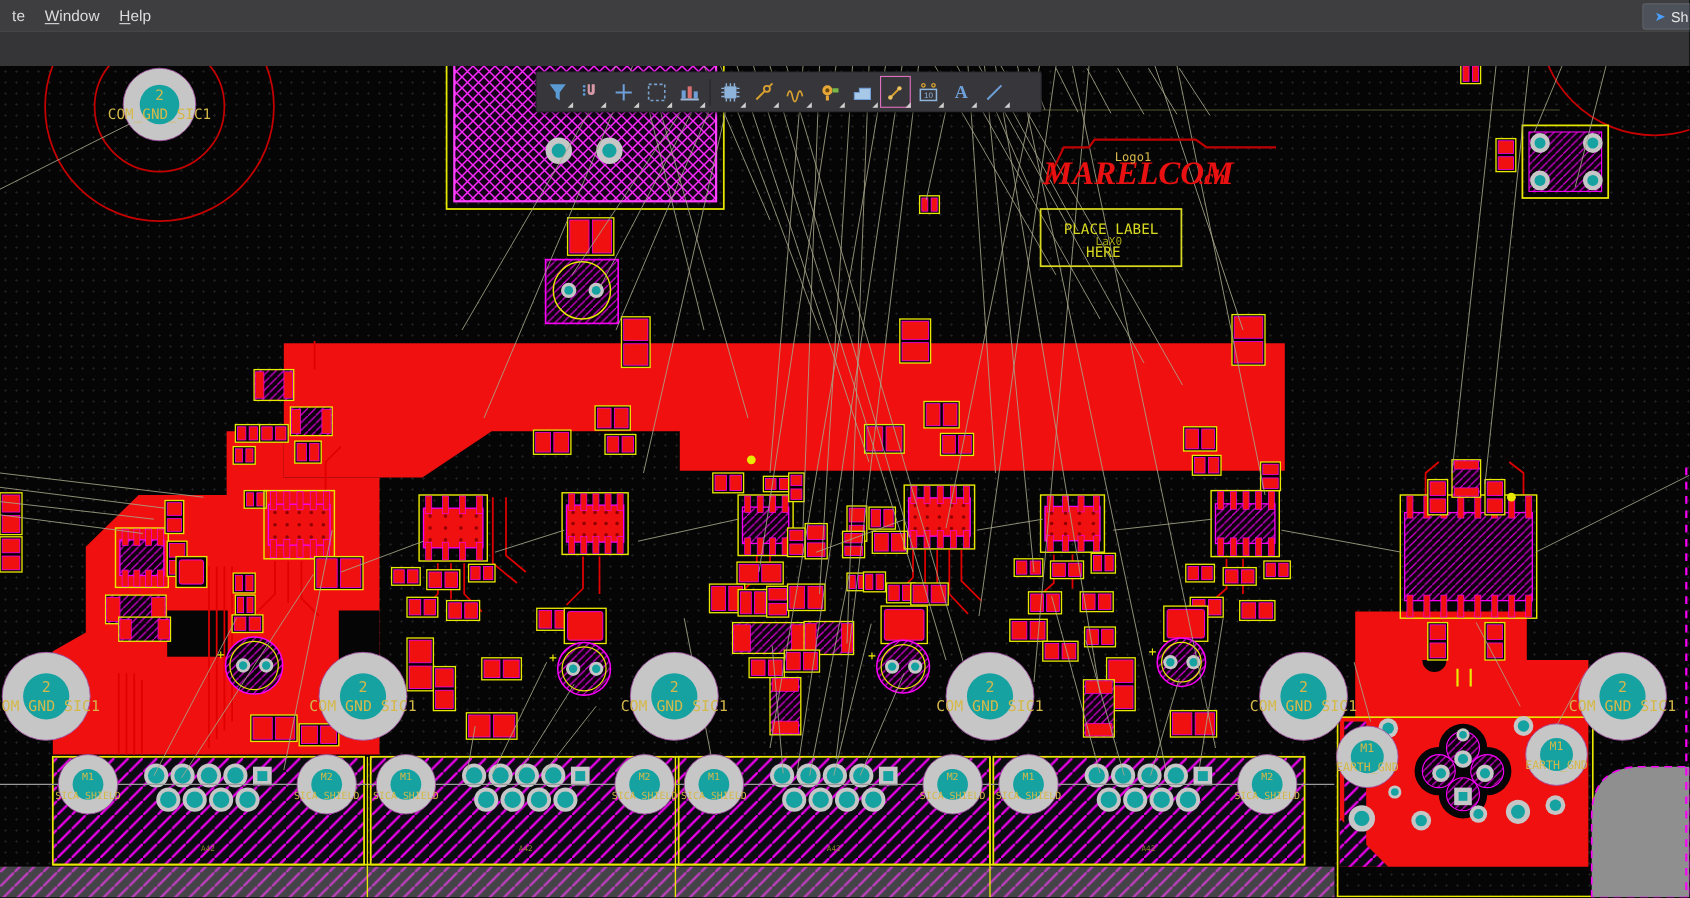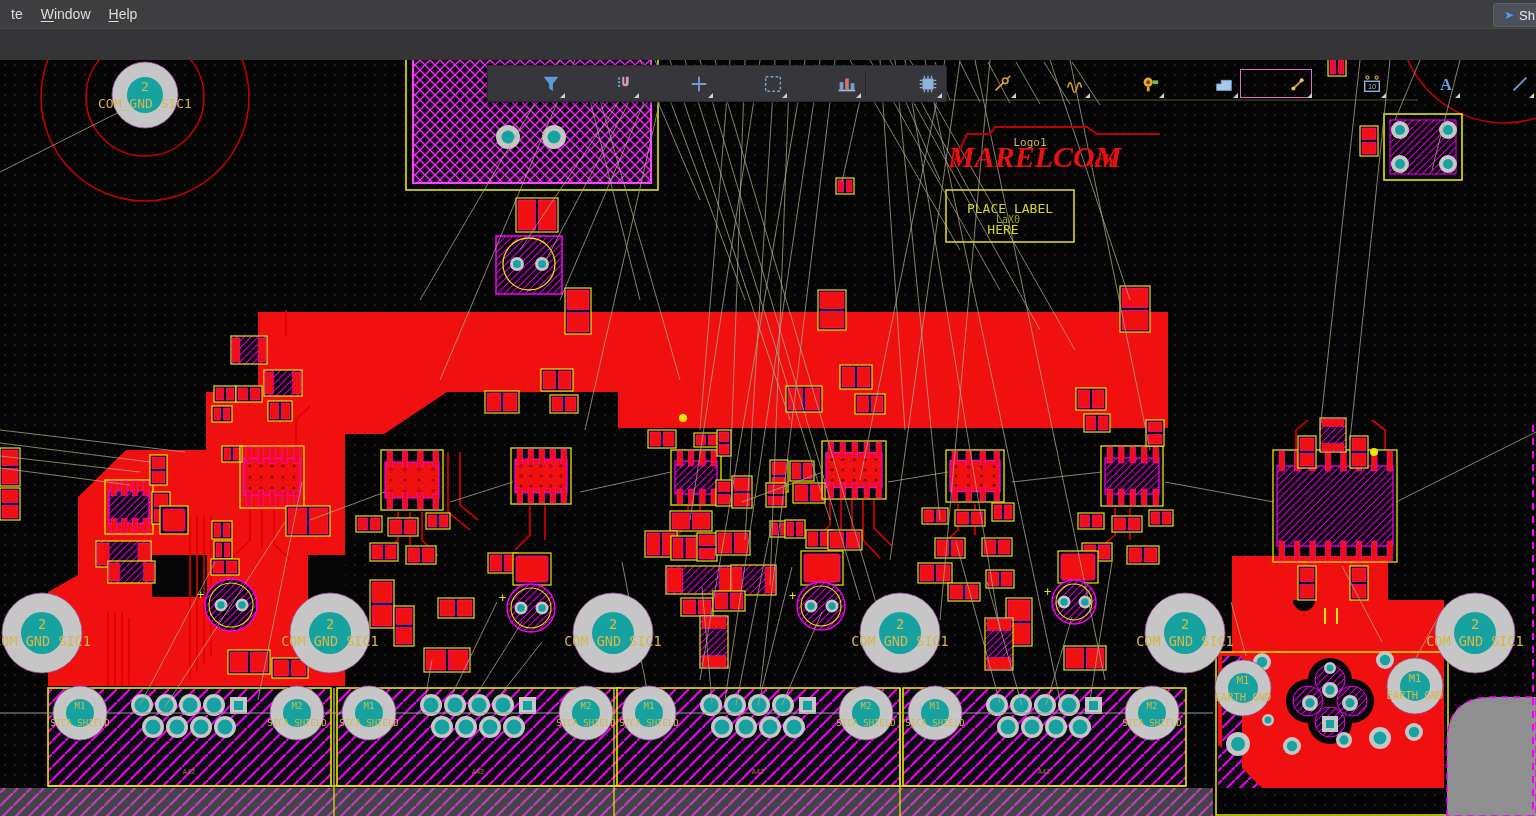--- a/index.html
+++ b/index.html
@@ -15,21 +15,21 @@
              border-radius:3px;display:flex;align-items:center;gap:5px;padding:0 10px;color:#e6e6e6;font-size:13px;z-index:31;}
   .share-arrow{color:#4a9eff;font-size:12px;}
   
   .canvas{position:absolute;top:60px;left:0;width:1536px;height:756px;background:#050505;
           background-image:radial-gradient(#1d1d1d 1px,transparent 1px);background-size:10px 10px;z-index:1;}
   svg#board{position:absolute;top:60px;left:0;z-index:2;}
   
   .fl-toolbar{position:absolute;top:65px;left:487px;width:450px;height:35px;background:#37373b;
               border:1px solid #2a2a2e;border-radius:2px;z-index:20;display:flex;align-items:center;padding:0 4px;
               box-shadow:0 1px 4px rgba(0,0,0,.6);}
-  .tb-slot{position:relative;width:30px;height:31px;display:flex;align-items:center;justify-content:center;cursor:pointer;padding-left:44px;}
+  .tb-slot{position:relative;width:30px;height:31px;display:flex;align-items:center;justify-content:center;cursor:pointer;}
   .tb-slot .corner{position:absolute;right:1px;bottom:1px;width:0;height:0;
                    border-left:5px solid transparent;border-bottom:5px solid #cfcfcf;}
   .tb-slot.selected{outline:1.5px solid #e070c0;outline-offset:-2px;}
   .tb-div{width:1px;height:24px;background:#26262a;margin:0 3px;}
 </style>
 </head>
 <body>
 
 <div class="menubar">
   <div id="menu-items" style="display:flex;margin-left:2px;">

